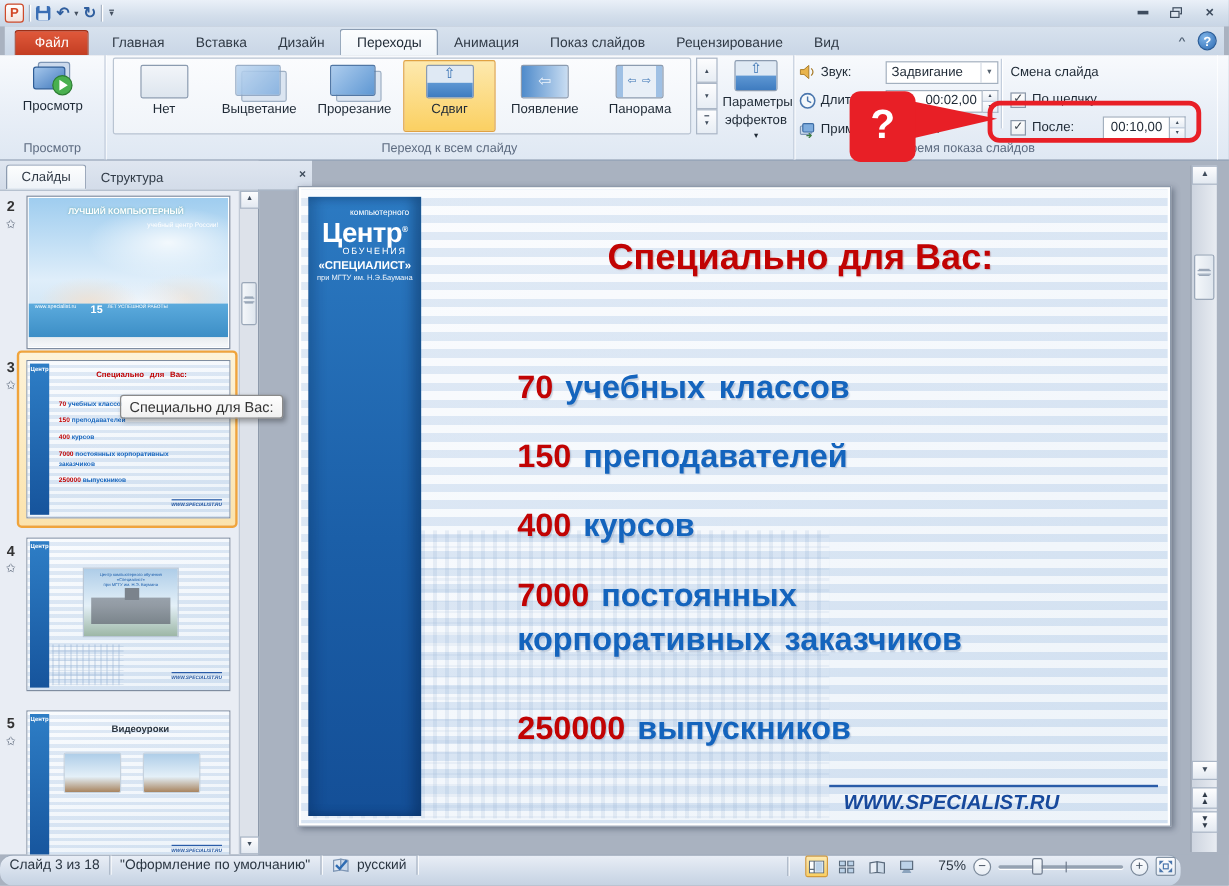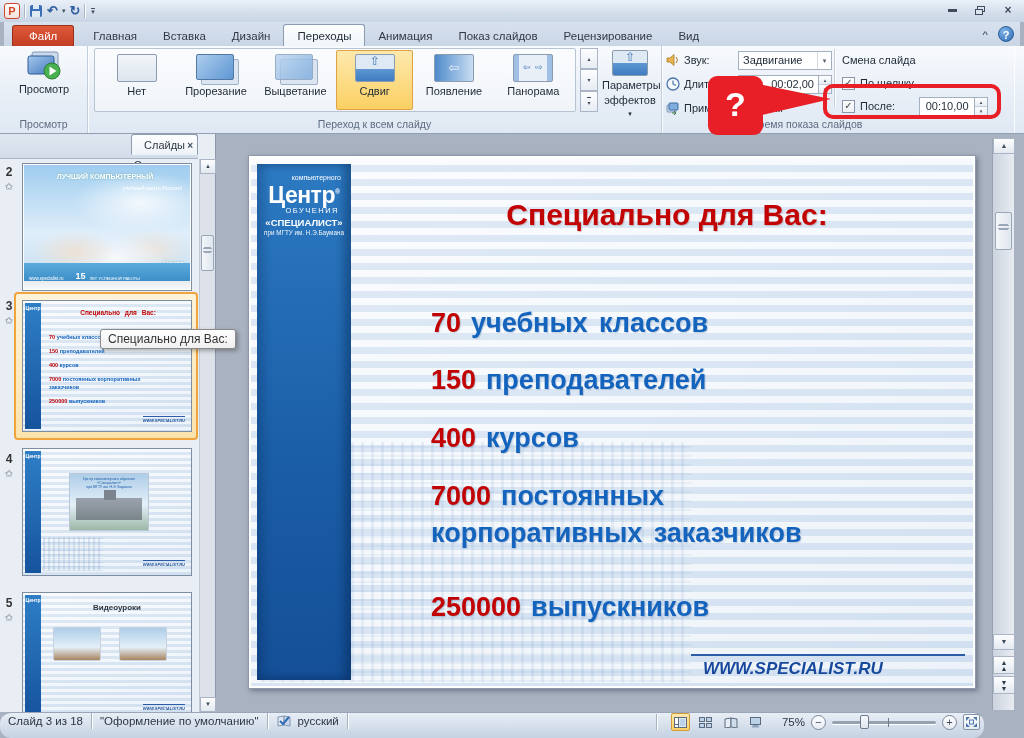--- a/index.html
+++ b/index.html
@@ -92,22 +92,22 @@
   #redbox { position:absolute; left:823px; top:84px; width:178px; height:35px; border:4px solid #e81f26; border-radius:10px; z-index:58; }
   #balloon-tail { position:absolute; left:751px; top:82px; z-index:59; }
   #balloon { position:absolute; left:708px; top:76px; width:55px; height:59px; background:#e81f26; border-radius:9px;
     color:#fff; font-size:34px; font-weight:bold; text-align:center; line-height:57px; z-index:60; }
 
   
   #workspace { position:absolute; left:0; top:134px; width:1024px; height:578px; background:#a9b2c0; }
 
   
   #panel { position:absolute; left:0; top:0; width:216px; height:578px; background:#e9edf4; border-right:1px solid #8e9aab; }
-  #paneltabs { position:absolute; left:0; top:0; width:198px; height:25px; background:linear-gradient(#dfe6f0,#d3dce9);
-    border-bottom:1px solid #aab6c6; display:flex; align-items:flex-end; padding-left:5px;flex-direction:column; }
+  #paneltabs { position:absolute; left:0; top:0; width:260px; height:25px; background:linear-gradient(#dfe6f0,#d3dce9);
+    border-bottom:1px solid #aab6c6; display:flex; align-items:flex-end; padding-left:5px; }
   .ptab { font-size:11px; padding:4px 12px 3px; color:#303a46; border-radius:3px 3px 0 0; }
   .ptab.active { background:linear-gradient(#fdfefe,#eef3f8); border:1px solid #8e9cb0; border-bottom:1px solid #eef3f8; }
   #pclose { position:absolute; right:5px; top:6px; font-size:10px; color:#3f4c5c; font-weight:bold; }
   #panellist { position:absolute; left:0; top:25px; width:199px; height:553px; overflow:hidden; }
   .thumbnum { position:absolute; font-size:12px; font-weight:bold; color:#333; width:14px; text-align:center; }
   .thumbstar { position:absolute; font-size:10px; color:#5f6b7d; width:14px; text-align:center; }
   .thumb { position:absolute; width:170px; background:#fff; border:1px solid #7f8da0; }
   .selwrap { position:absolute; left:14px; top:133px; width:184px; height:148px;
     background:linear-gradient(#fdf3d9,#fbe3ad); border:2px solid #f0a43c; border-radius:4px; }
   .miniband { position:absolute; left:2px; top:2px; bottom:2px; width:16px;
@@ -264,30 +264,30 @@
 
   <div class="rgroup" id="g-trans">
     <div id="gallery">
       <div class="gitem">
         <div class="gicon gic-none"></div>
         <div class="glabel">Нет</div>
       </div>
       <div class="gitem">
         <div class="gicon" style="border:none;background:none">
           <span class="back"></span>
-          <span style="position:absolute;left:0;top:0;width:38px;height:26px;border:1px solid #5177a5;border-radius:2px" class="gic-cut"></span>
-        </div>
-        <div class="glabel">Прорезание</div>
+          <span style="position:absolute;left:0;top:0;width:38px;height:26px;border:1px solid #8aa2bf;border-radius:2px" class="gic-fade"></span>
+        </div>
+        <div class="glabel">Выцветание</div>
       </div>
       <div class="gitem">
         <div class="gicon" style="border:none;background:none">
           <span class="back"></span>
-          <span style="position:absolute;left:0;top:0;width:38px;height:26px;border:1px solid #8aa2bf;border-radius:2px" class="gic-fade"></span>
-        </div>
-        <div class="glabel">Выцветание</div>
+          <span style="position:absolute;left:0;top:0;width:38px;height:26px;border:1px solid #5177a5;border-radius:2px" class="gic-cut"></span>
+        </div>
+        <div class="glabel">Прорезание</div>
       </div>
       <div class="gitem sel">
         <div class="gicon gic-push">
           <span class="arr">⇧</span>
           <span class="bot"></span>
         </div>
         <div class="glabel">Сдвиг</div>
       </div>
       <div class="gitem">
         <div class="gicon gic-wipe">
@@ -415,21 +415,21 @@
       <div class="thumb" style="left:22px;top:4px;height:128px">
         <div style="position:absolute;inset:1px;background:
           radial-gradient(60px 30px at 30% 70%, rgba(240,225,210,.9), transparent 70%),
           radial-gradient(70px 35px at 55% 75%, rgba(250,250,252,.95), transparent 70%),
           radial-gradient(55px 30px at 78% 68%, rgba(238,228,218,.85), transparent 70%),
           radial-gradient(90px 40px at 70% 30%, rgba(255,255,255,.8), transparent 75%),
           linear-gradient(#9fcdef,#dfeefa 55%,#c2dcef)">
           <div style="position:absolute;left:0;right:4px;top:8px;text-align:center;font-size:7px;font-weight:bold;color:#fff;text-shadow:0 0 2px #6aa">ЛУЧШИЙ КОМПЬЮТЕРНЫЙ</div>
           <div style="position:absolute;right:8px;top:20px;font-size:5.5px;color:#fff">учебный центр России!</div>
           <div style="position:absolute;right:6px;bottom:22px;font-size:7px;font-weight:bold;color:#fff;text-shadow:0 0 2px #58a">Центр</div>
-          <div style="position:absolute;left:0;right:0;bottom:8px;height:18px;background:linear-gradient(#5cabdd,#3c8ec6);color:#fff;display:flex;align-items:flex-end;padding:0 5px;gap:4px">
+          <div style="position:absolute;left:0;right:0;bottom:8px;height:28px;background:linear-gradient(#5cabdd,#3c8ec6);color:#fff;display:flex;align-items:flex-start;padding:0 5px;gap:4px">
             <span style="font-size:4.5px">www.specialist.ru</span>
             <span style="font-size:9px;font-weight:bold;margin-left:8px">15</span>
             <span style="font-size:4px">ЛЕТ УСПЕШНОЙ РАБОТЫ</span>
           </div>
           <div style="position:absolute;left:0;right:0;bottom:0;height:8px;background:linear-gradient(#e8ecef,#f6f8fa)"></div>
         </div>
       </div>
 
       <div class="thumbnum" style="left:2px;top:140px">3</div>
       <div class="thumbstar" style="left:2px;top:156px">✩</div>

